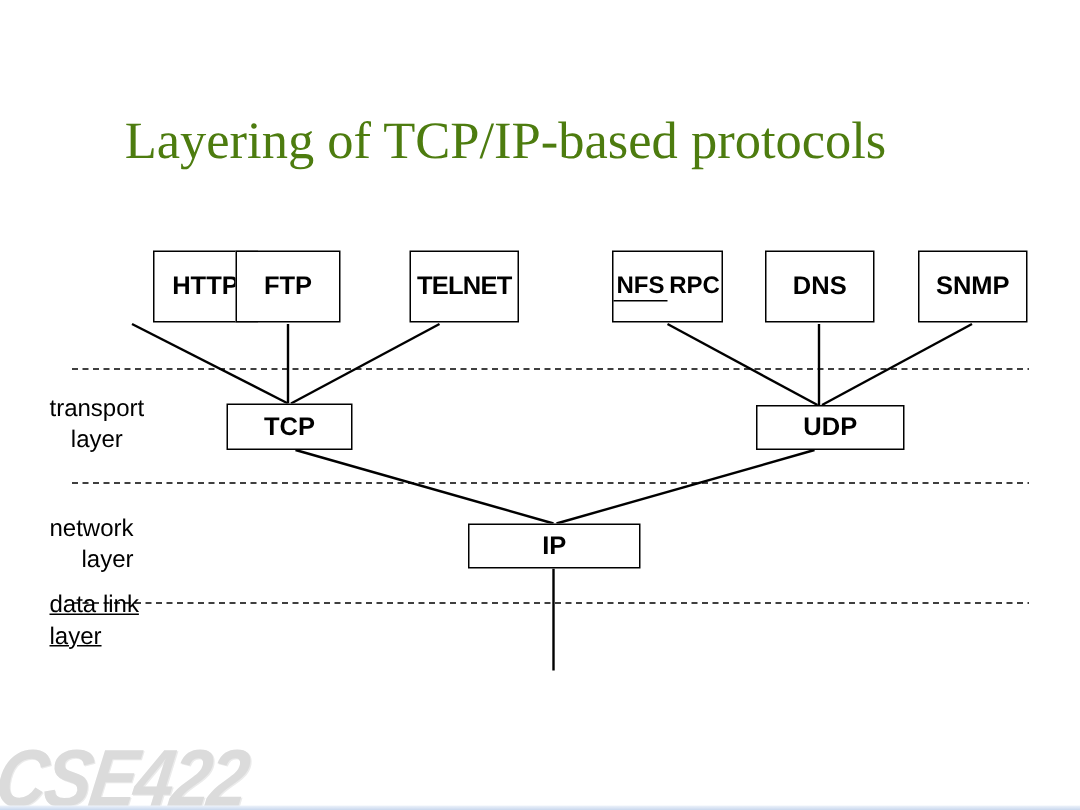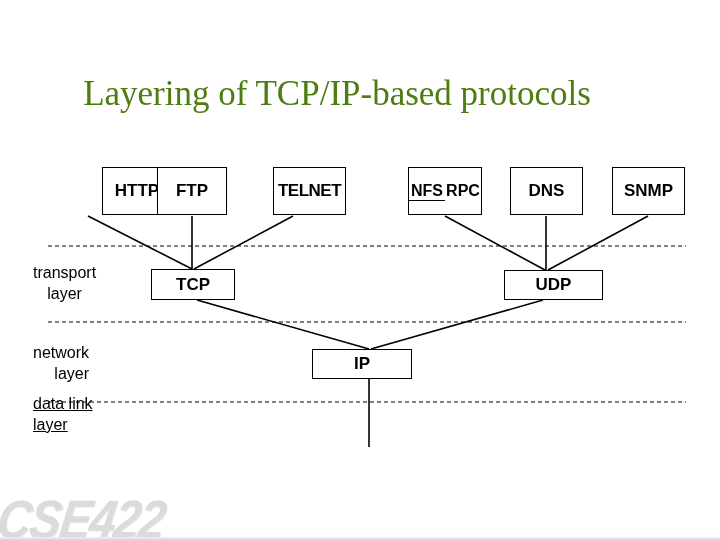--- a/index.html
+++ b/index.html
@@ -41,21 +41,21 @@
   .box-http   { left: 54px;  top: 167px; width: 70px; height: 48px; margin-left: 48px; }
   .box-ftp    { left: 157px; top: 167px; width: 70px; height: 48px; }
   .box-telnet { left: 257px; top: 167px; width: 73px; height: 48px; letter-spacing: -0.5px; margin-left: 16px; }
   .box-stack  { left: 408px; top: 167px; width: 74px; height: 48px; flex-direction: row; padding: 0; font-size: 16px; }
   .box-stack .cell { flex: 1; width: 100%; display: flex; align-items: center; justify-content: center; }
   .box-stack .cell-top { border-bottom: 1.5px solid #000; }
   .box-dns    { left: 510px; top: 167px; width: 73px; height: 48px; }
   .box-snmp   { left: 612px; top: 167px; width: 73px; height: 48px; }
   .box-tcp    { left: 151px; top: 269px; width: 84px; height: 31px; }
   .box-udp    { left: 504px; top: 270px; width: 99px; height: 30px; }
-  .box-ip     { left: 312px; top: 349px; width: 100px; height: 30px; text-align: right; }
+  .box-ip     { left: 312px; top: 349px; width: 115px; height: 30px; text-align: right; }
   .layer-label {
     position: absolute;
     left: 33px;
     font-size: 16px;
     line-height: 21px;
     color: #000;
     z-index: 2;
   }
   .layer-label span { display: block; }
   .label-transport { top: 262px; text-align: center; }

